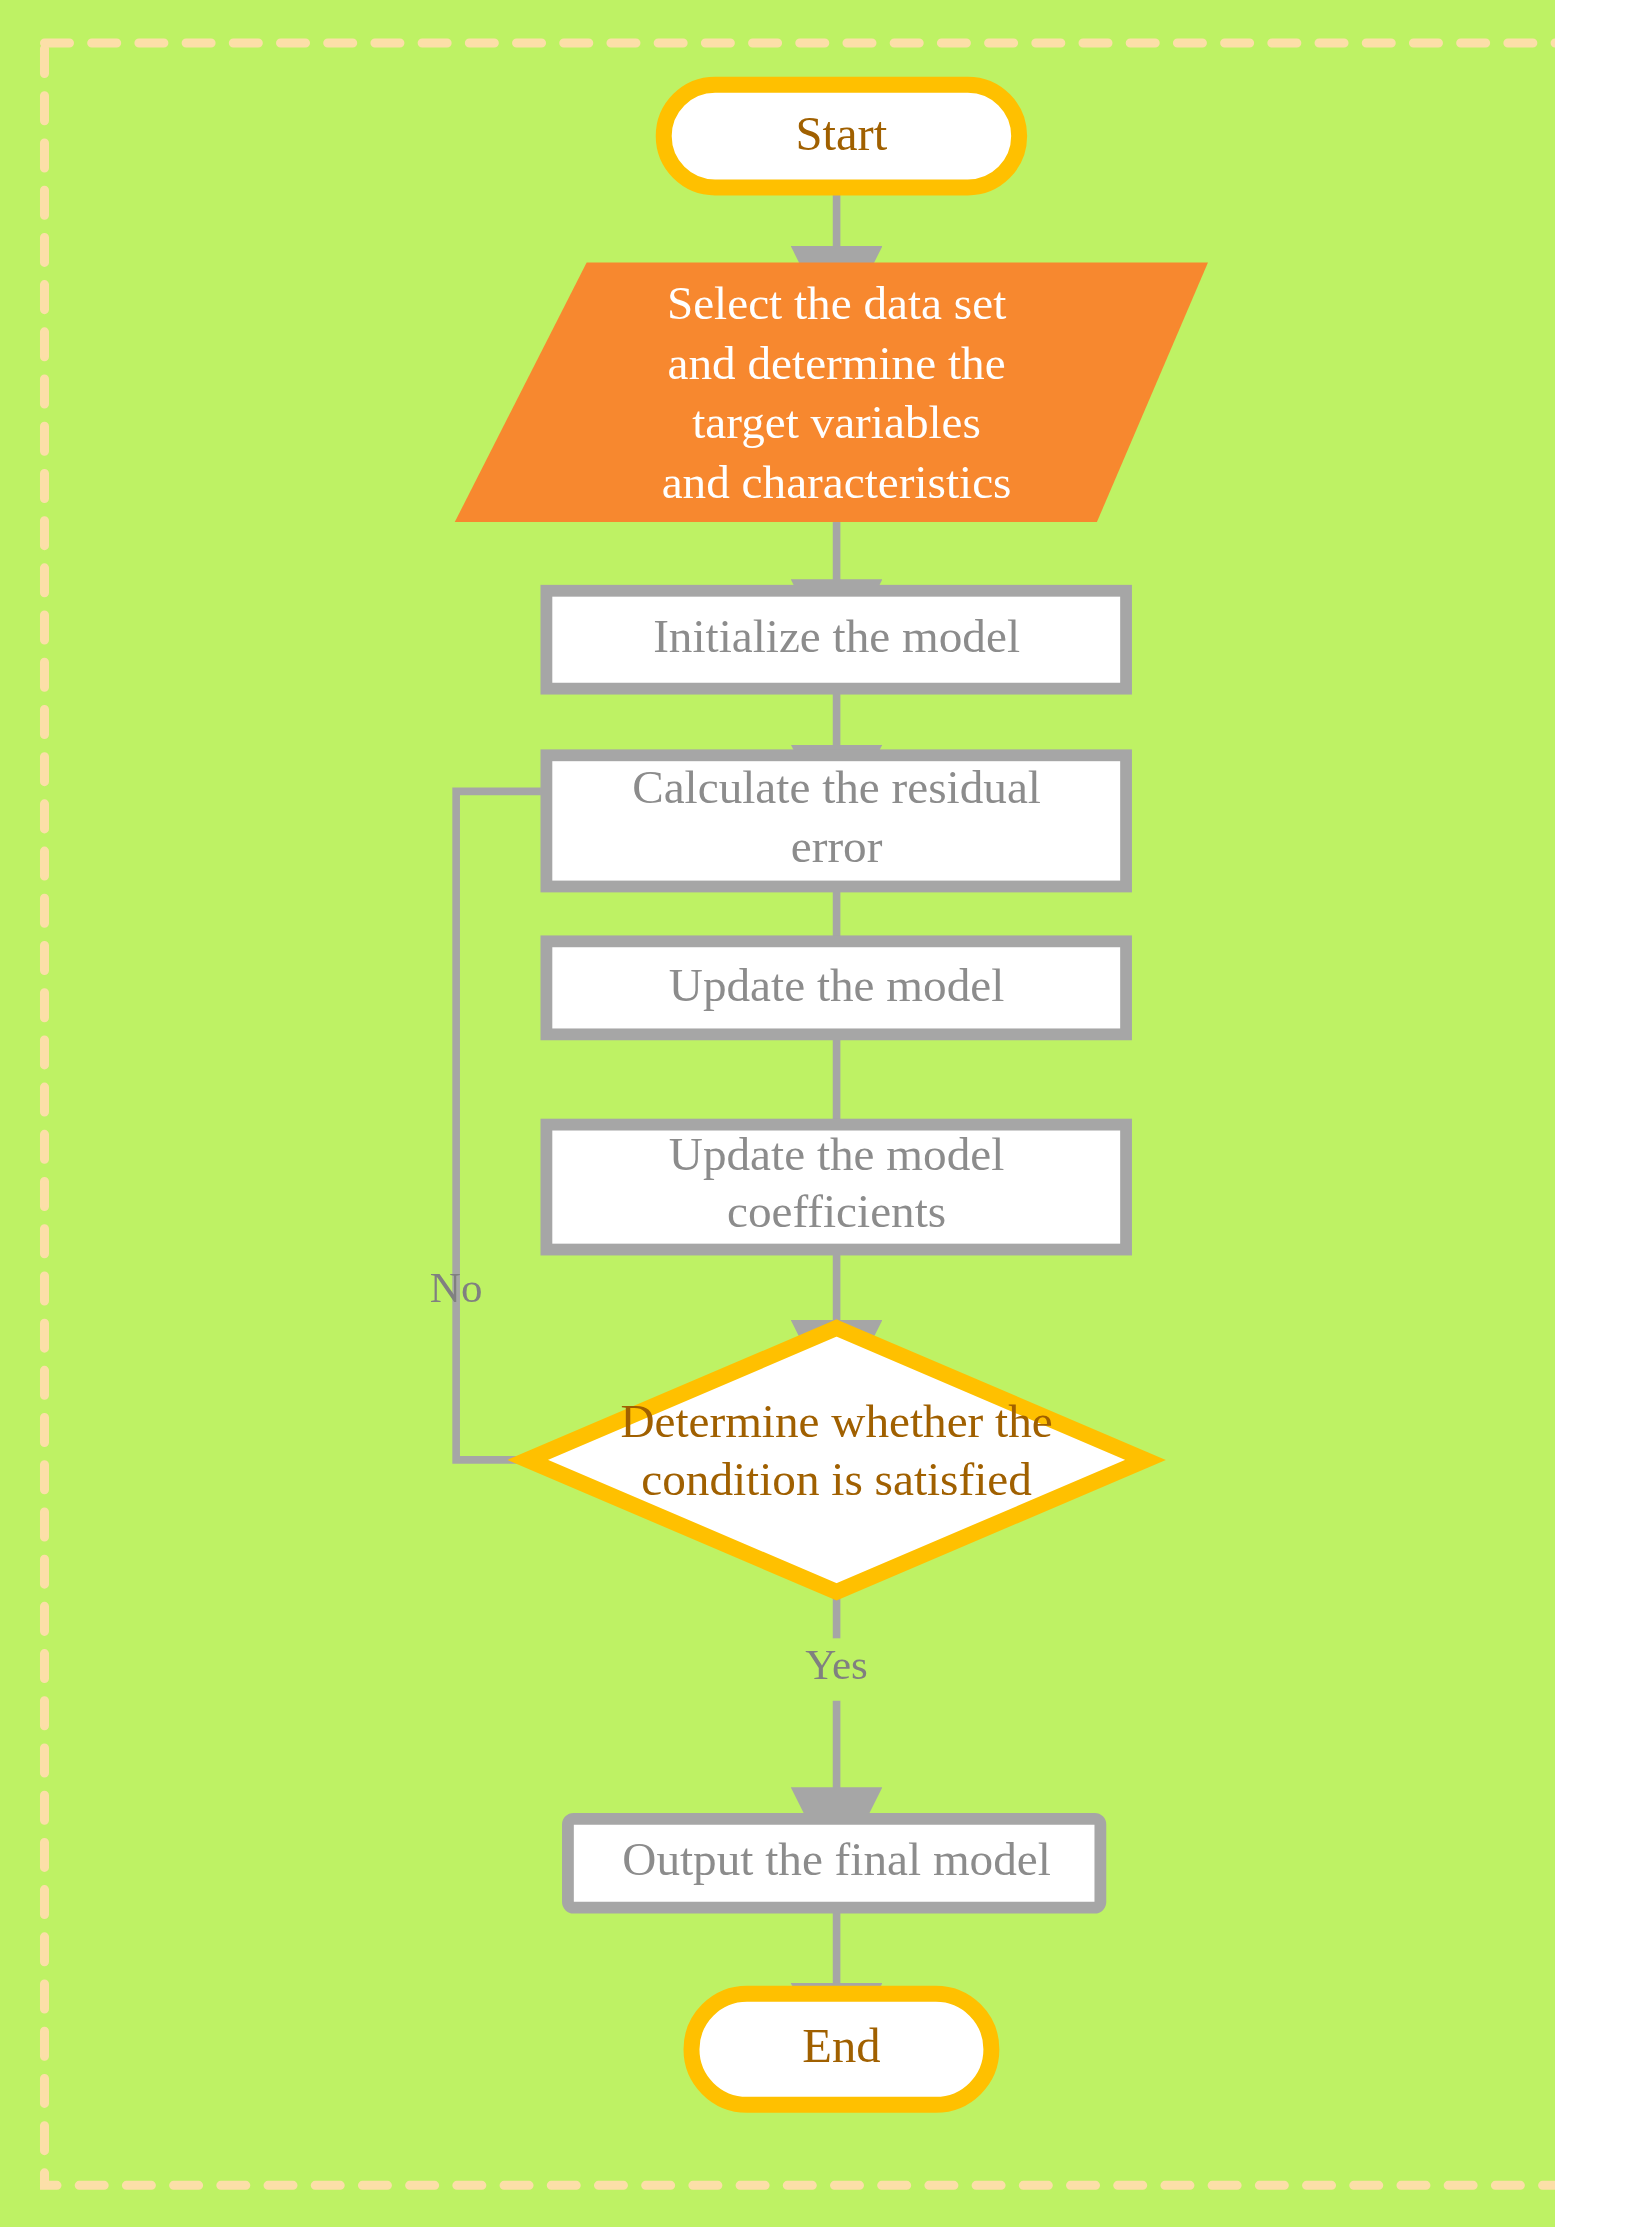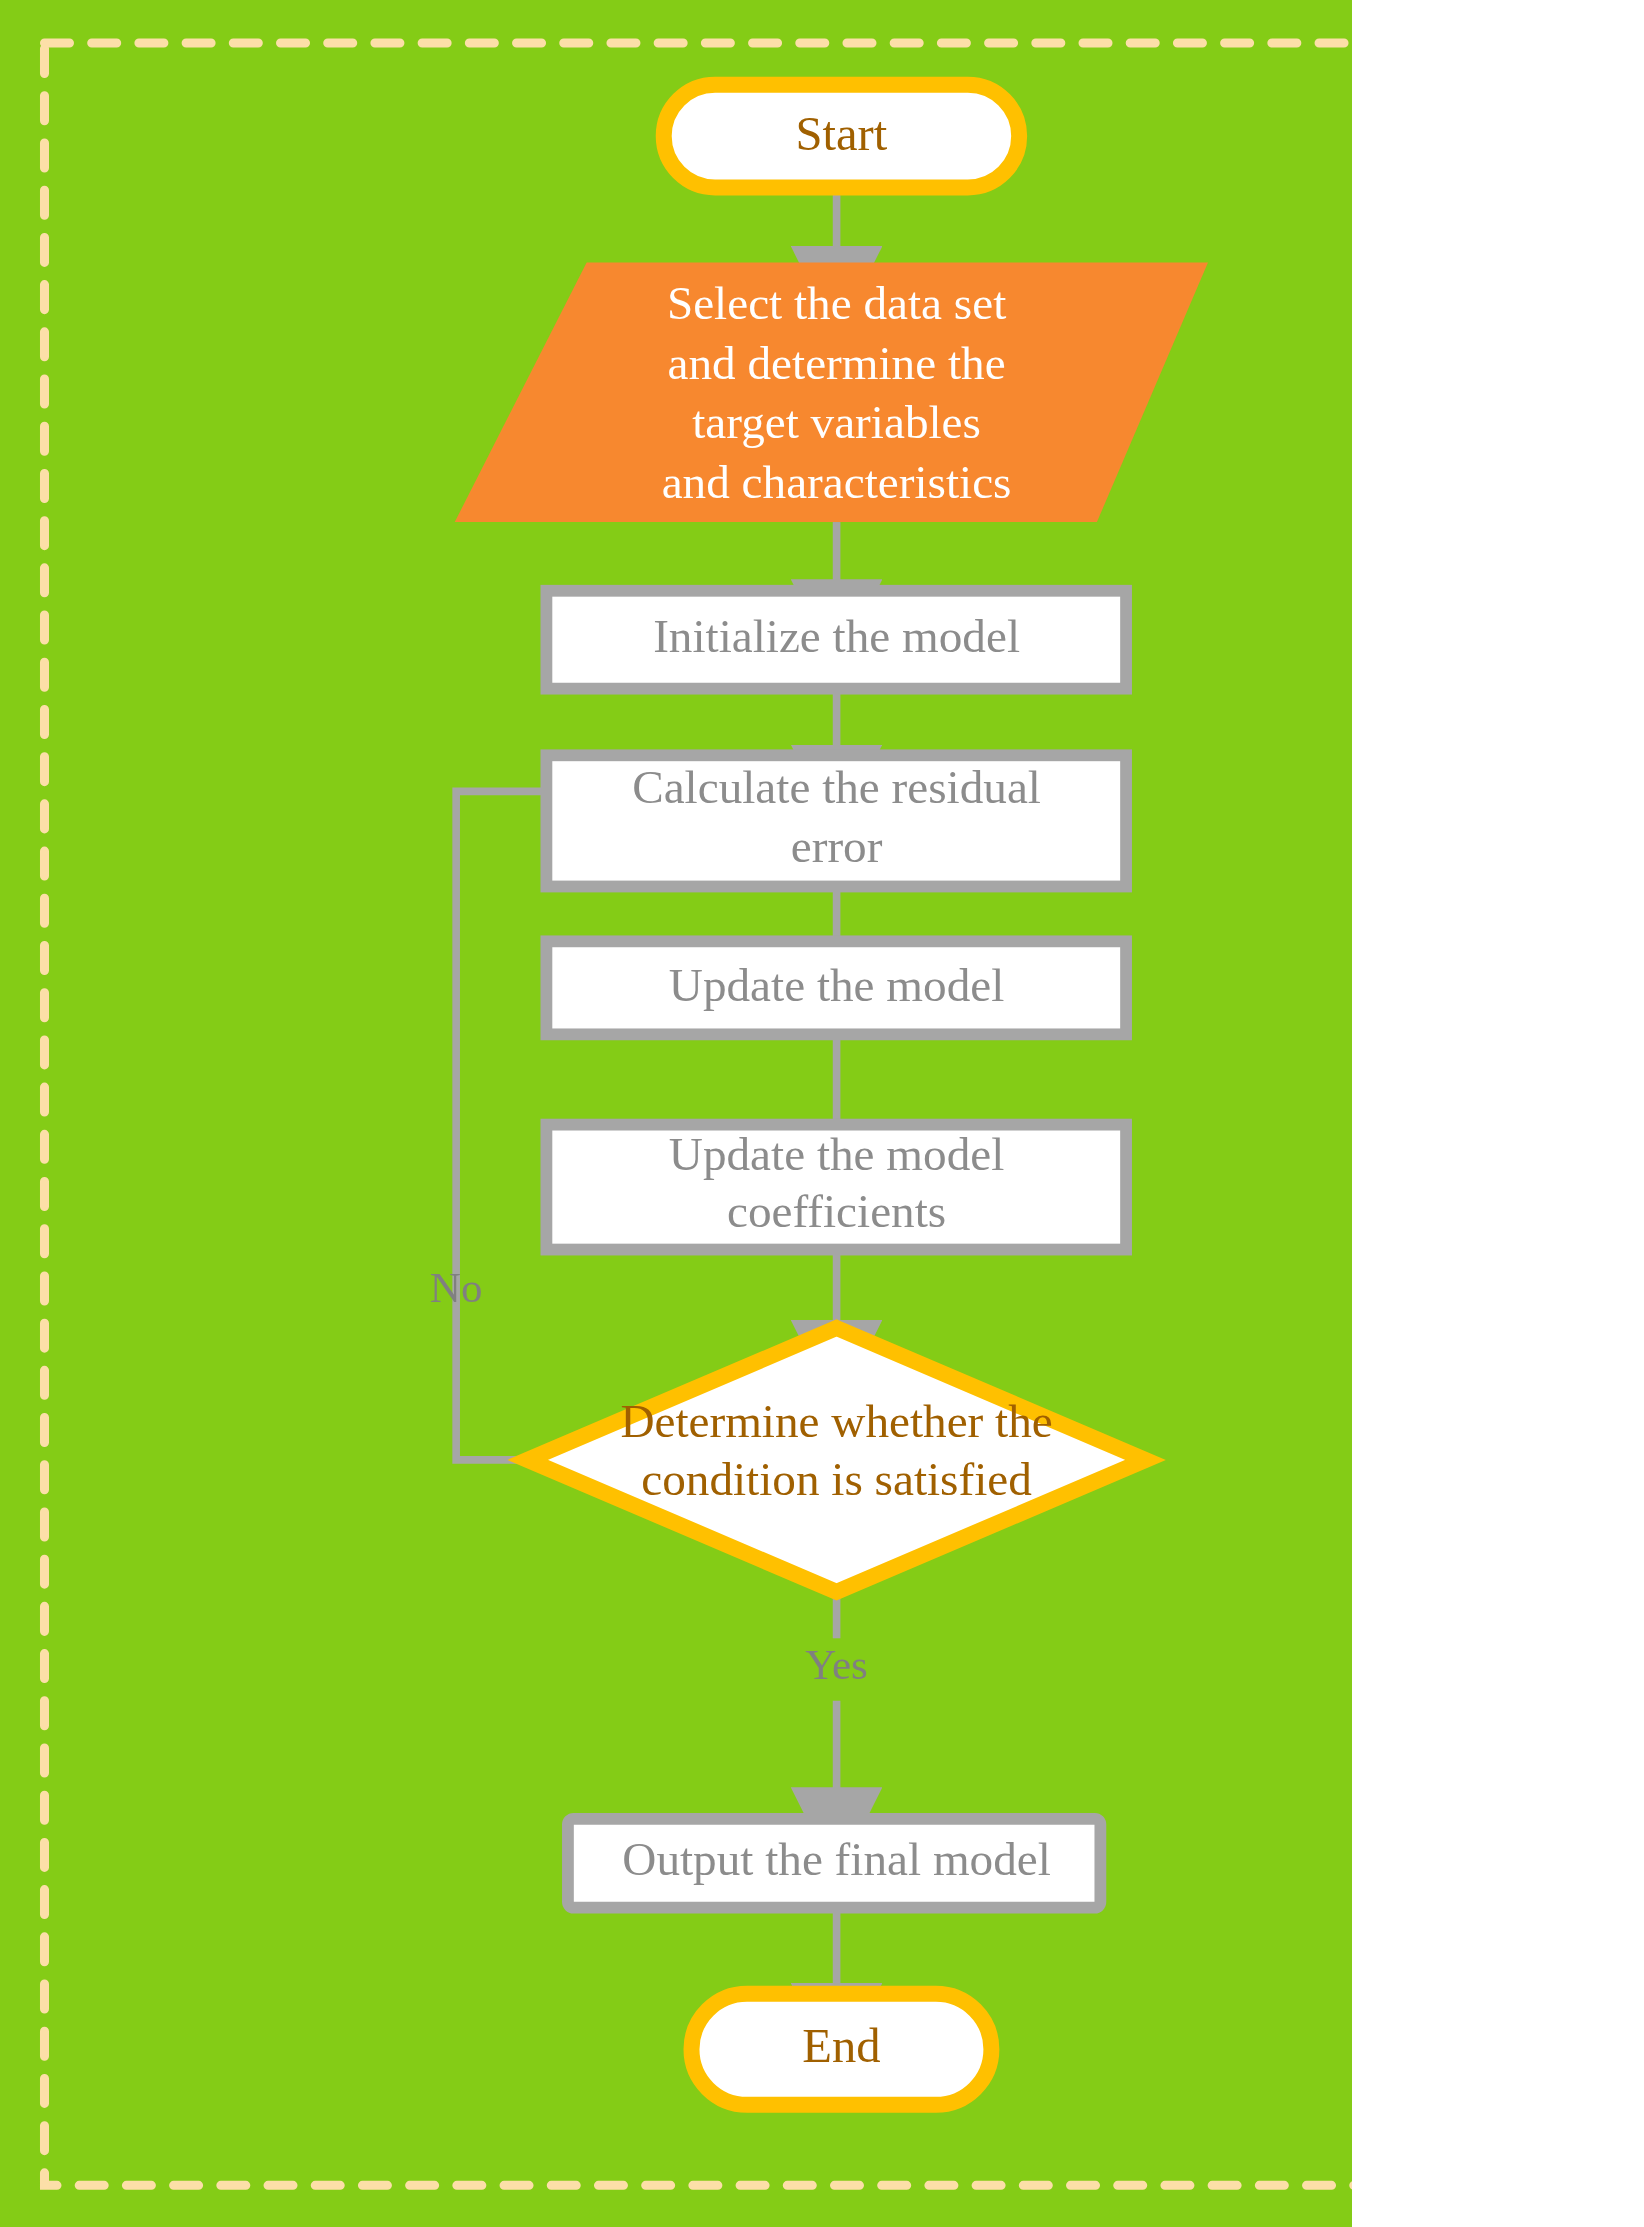--- a/index.html
+++ b/index.html
@@ -5,23 +5,23 @@
   html, body {
     margin: 0;
     padding: 0;
     background: #ffffff;
   }
   body {
     font-family: "Liberation Serif", "DejaVu Serif", serif;
   }
   #flowchart-root {
     position: relative;
-    width: 1352px;
+    width: 1555px;
     height: 2227px;
-    background: #84cc16;
+    background: #bef264;
     overflow: hidden;
   }
   svg.chart-svg {
     position: absolute;
     top: 0;
     left: 0;
     width: 1644px;
     height: 2227px;
     display: block;
   }

